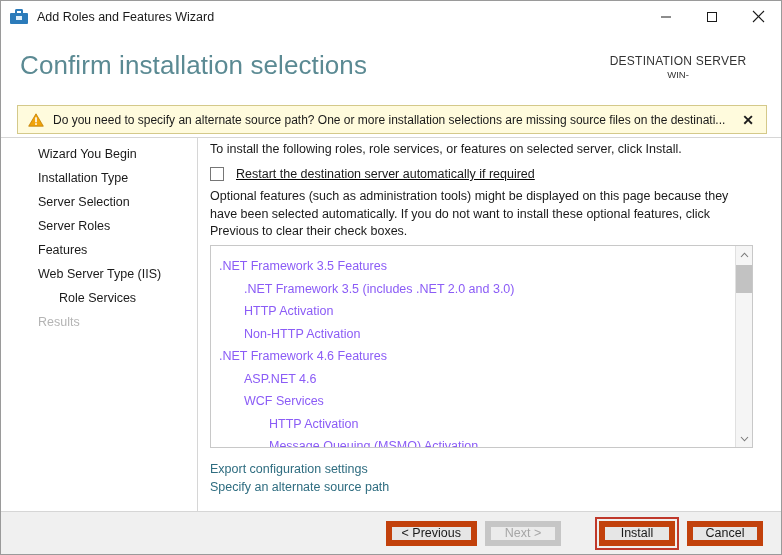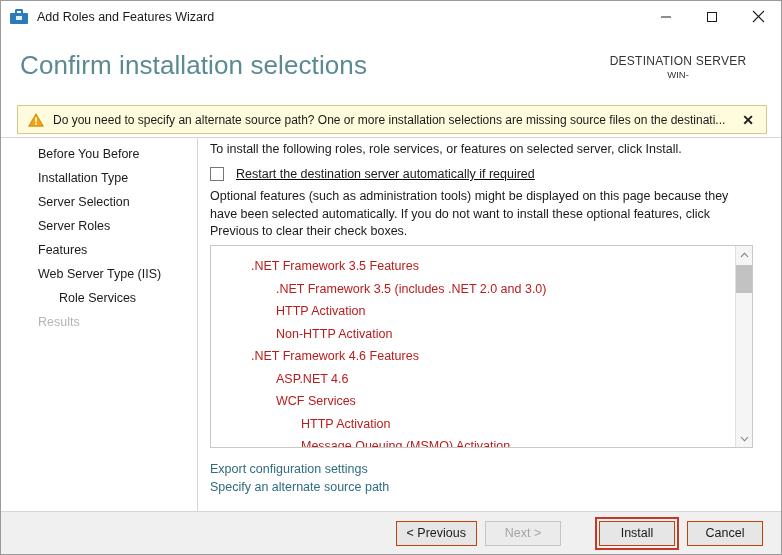--- a/index.html
+++ b/index.html
@@ -251,23 +251,22 @@
     left: 0; top: 0;
     width: 525px;
     height: 203px;
     padding-top: 9px;
     overflow: hidden;
   }
   .feat {
     height: 22.5px;
     line-height: 22.5px;
     font-size: 12.5px;
-    color: #b91c1c;
-    white-space: nowrap;
-    margin-left: 32px;
+    color: #8b5cf6;
+    white-space: nowrap;
   }
   .feat.l0 { padding-left: 8px; }
   .feat.l1 { padding-left: 33px; }
   .feat.l2 { padding-left: 58px; }
 
   
   #vscroll {
     position: absolute;
     right: 0; top: 0;
     width: 17px; height: 201px;
@@ -315,21 +314,21 @@
     align-items: center;
     justify-content: flex-end;
   }
   .btn {
     height: 25px;
     min-width: 76px;
     padding: 0 10px;
     font-size: 12.5px;
     color: #1a1a1a;
     background: #e6e6e6;
-    border: 1px solid #c2410c;
+    border: 6px solid #c2410c;
     display: flex;
     align-items: center;
     justify-content: center;
     white-space: nowrap;
   }
   .btn.disabled { color: #a6a6a6; border-color: #c6c6c6; background: #ebebeb; }
   #btn-previous { margin-right: 8px; }
   #btn-next { margin-right: 34px; }
   #install-wrap {
     border: 2px solid #c0392b;
@@ -388,21 +387,21 @@
       </svg>
     </div>
     <div id="warn-text">Do you need to specify an alternate source path? One or more installation selections are missing source files on the destinati...</div>
     <div id="warn-close">✕</div>
   </div>
 
   <div id="body-area">
     <div id="divider-top"></div>
 
     <nav id="sidebar">
-      <div class="nav-item">Before You Before</div>
+      <div class="nav-item">Wizard You Begin</div>
       <div class="nav-item">Installation Type</div>
       <div class="nav-item">Server Selection</div>
       <div class="nav-item">Server Roles</div>
       <div class="nav-item">Features</div>
       <div class="nav-item">Web Server Type (IIS)</div>
       <div class="nav-item sub">Role Services</div>
       <div class="nav-item disabled">Results</div>
     </nav>
 
     <section id="main">

